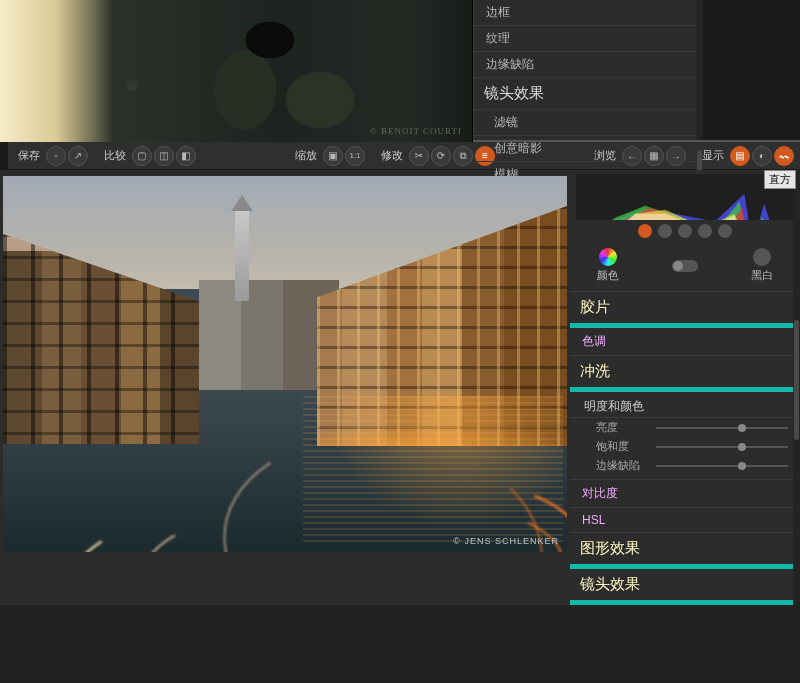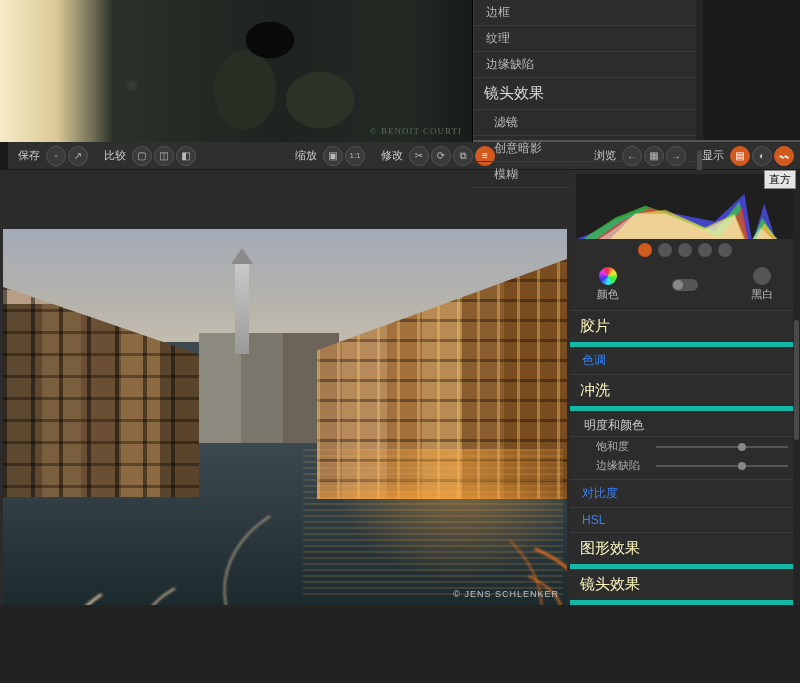--- a/index.html
+++ b/index.html
@@ -97,21 +97,21 @@
     font-size: 11px; padding: 1px 4px;
     border: 1px solid #888;
     z-index: 5;
   }
 
   
   .main-row { display: flex; height: 435px; }
   .main-image-wrap {
     width: 570px; height: 435px;
     background: #2b2b2b;
-    display: flex; align-items: flex-end; justify-content: center;
+    display: flex; align-items: flex-start; justify-content: center;
     padding: 6px 0 0 0;
   }
   .main-image {
     width: 564px; height: 376px;
     position: relative;
     overflow: hidden;
     background:
       
       linear-gradient(#a3aab6 0%, #b6b3ab 20%, #c3bcaf 30%, #c3bcaf 30%, transparent 30%),
       
@@ -228,21 +228,21 @@
   .toggle::after{
     content:""; position:absolute; left:1px; top:1px;
     width:10px; height:10px; border-radius:50%; background:#888;
   }
 
   .section-head{
     font-size:15px; color:#fef9c3; padding:6px 10px;
     border-bottom:5px solid #14b8a6;
   }
   .section-item{
-    font-size:12px; color:#3b82f6; padding:5px 12px;
+    font-size:12px; color:#f0abfc; padding:5px 12px;
     border-bottom:1px solid #3a3a3a;
   }
   .section-sub{
     font-size:12px; color:#ccc; padding:6px 14px 2px;
     border-bottom:1px solid #3a3a3a;
   }
   .slider-row{
     display:flex; align-items:center; gap:8px;
     padding:2px 12px 2px 26px;
     font-size:11px; color:#aaa;
@@ -377,20 +377,24 @@
         <div>黑白</div>
       </div>
     </div>
 
     <div class="section-head">胶片</div>
     <div class="section-item">色调</div>
     <div class="section-head">冲洗</div>
     <div class="section-sub">明度和颜色</div>
 
     <div class="slider-row">
+      <span class="lbl">亮度</span>
+      <span class="slider s1"></span>
+    </div>
+    <div class="slider-row">
       <span class="lbl">饱和度</span>
       <span class="slider s2"></span>
     </div>
     <div class="slider-row" style="padding-bottom:6px;border-bottom:1px solid #3a3a3a">
       <span class="lbl">边缘缺陷</span>
       <span class="slider s3"></span>
     </div>
 
     <div class="section-item">对比度</div>
     <div class="section-item">HSL</div>

